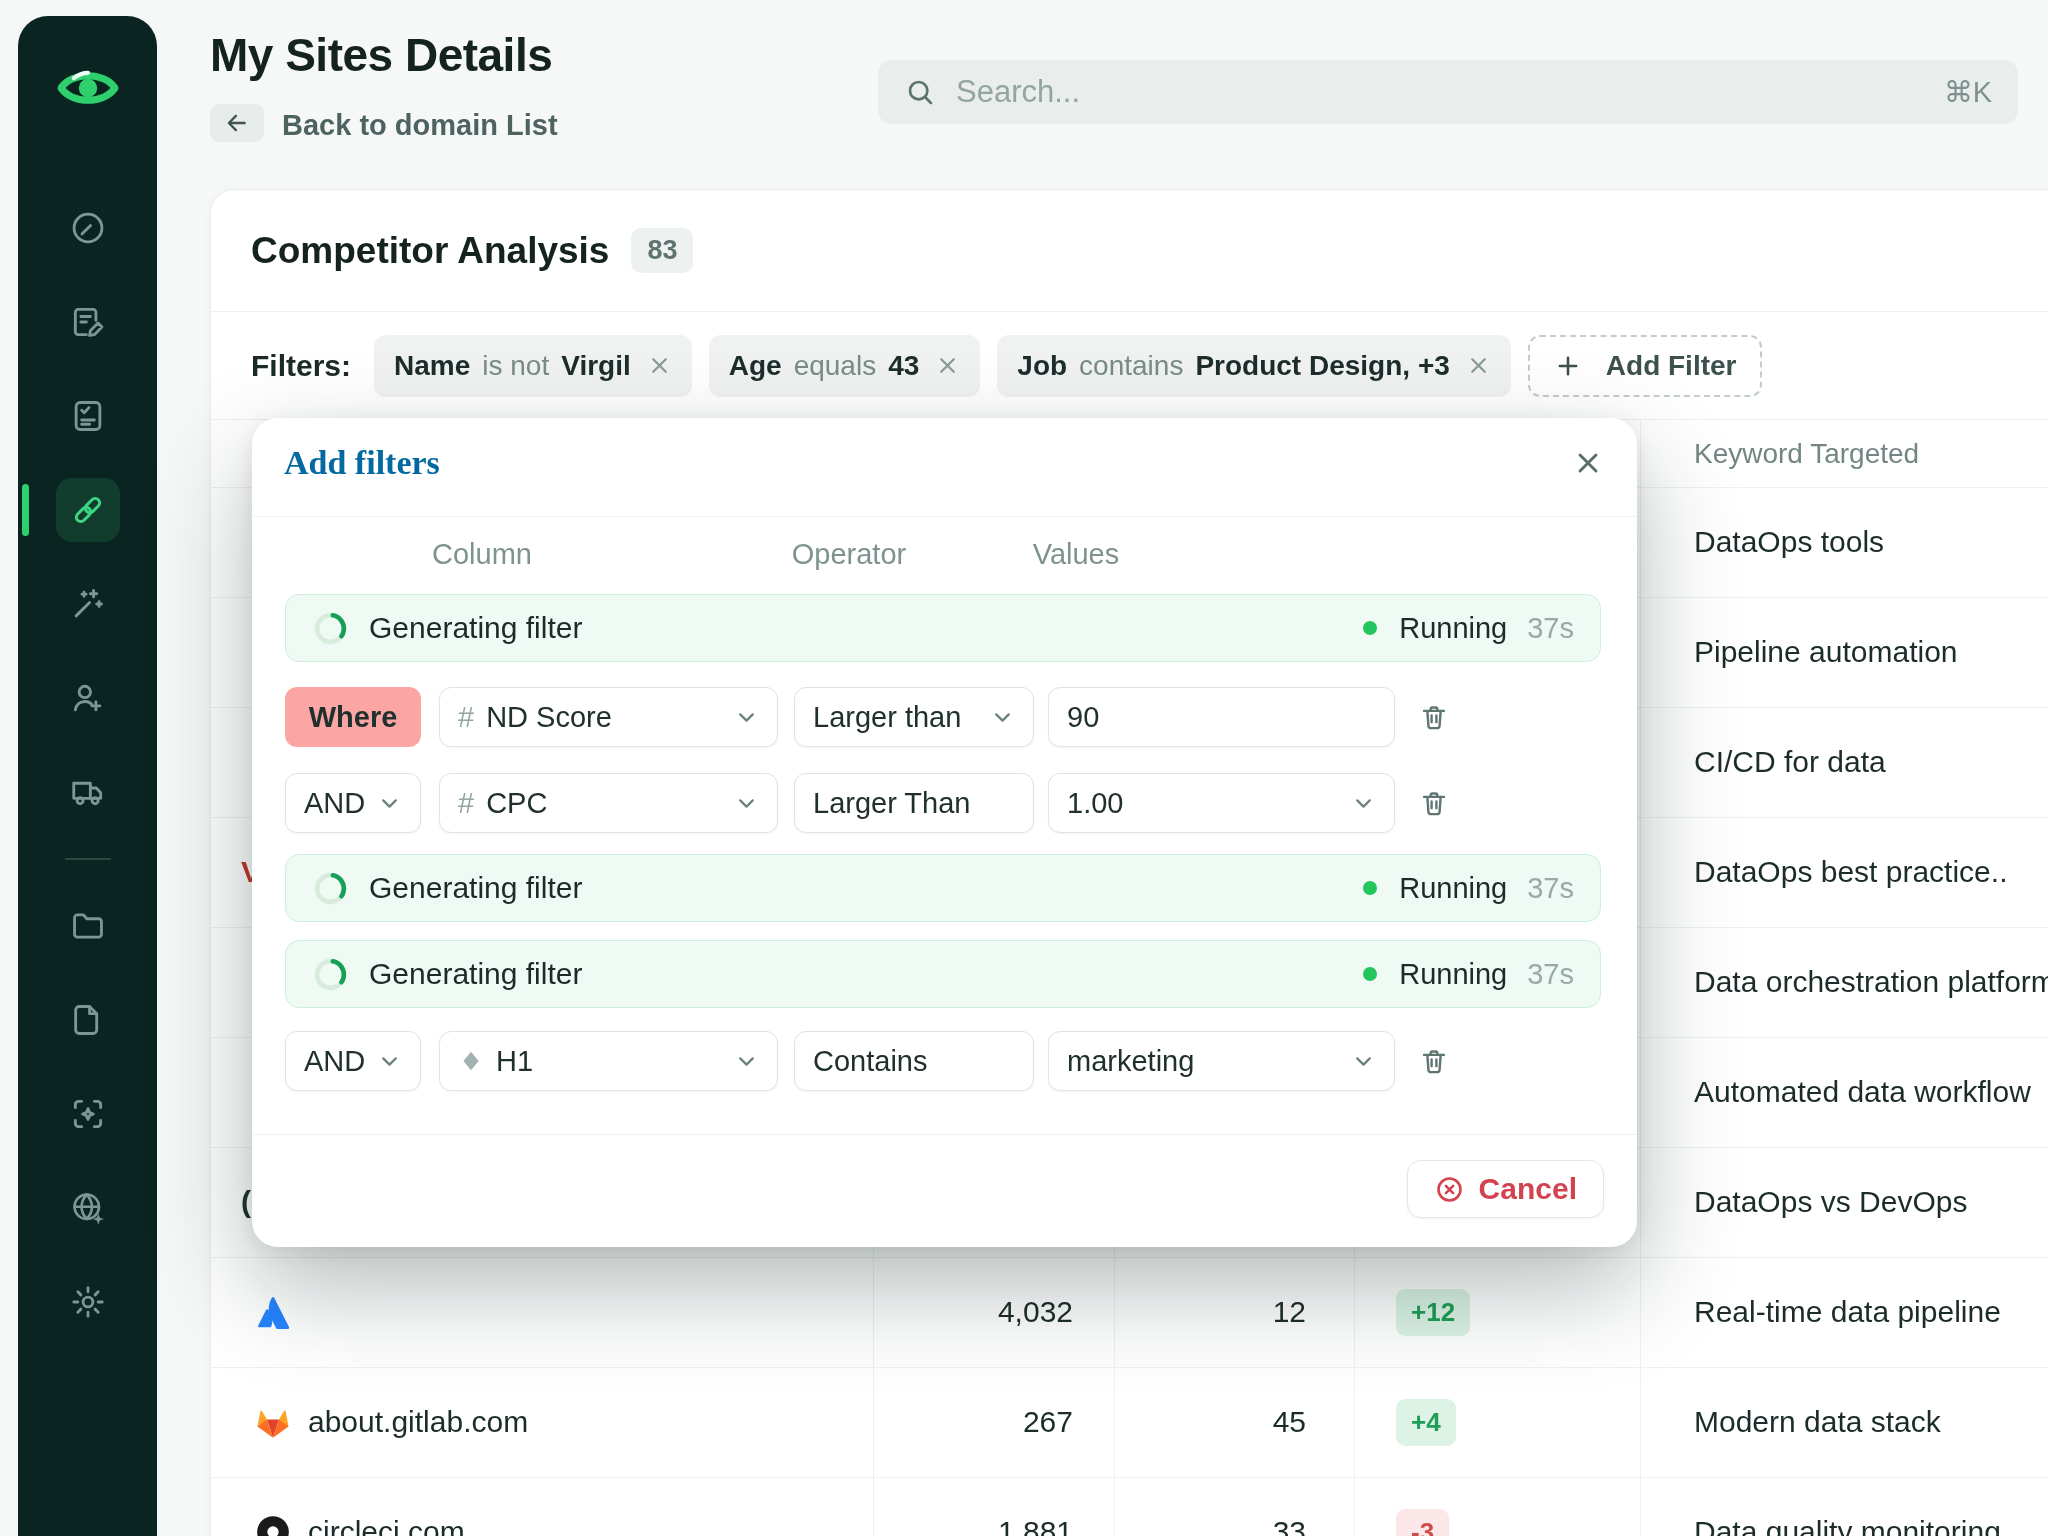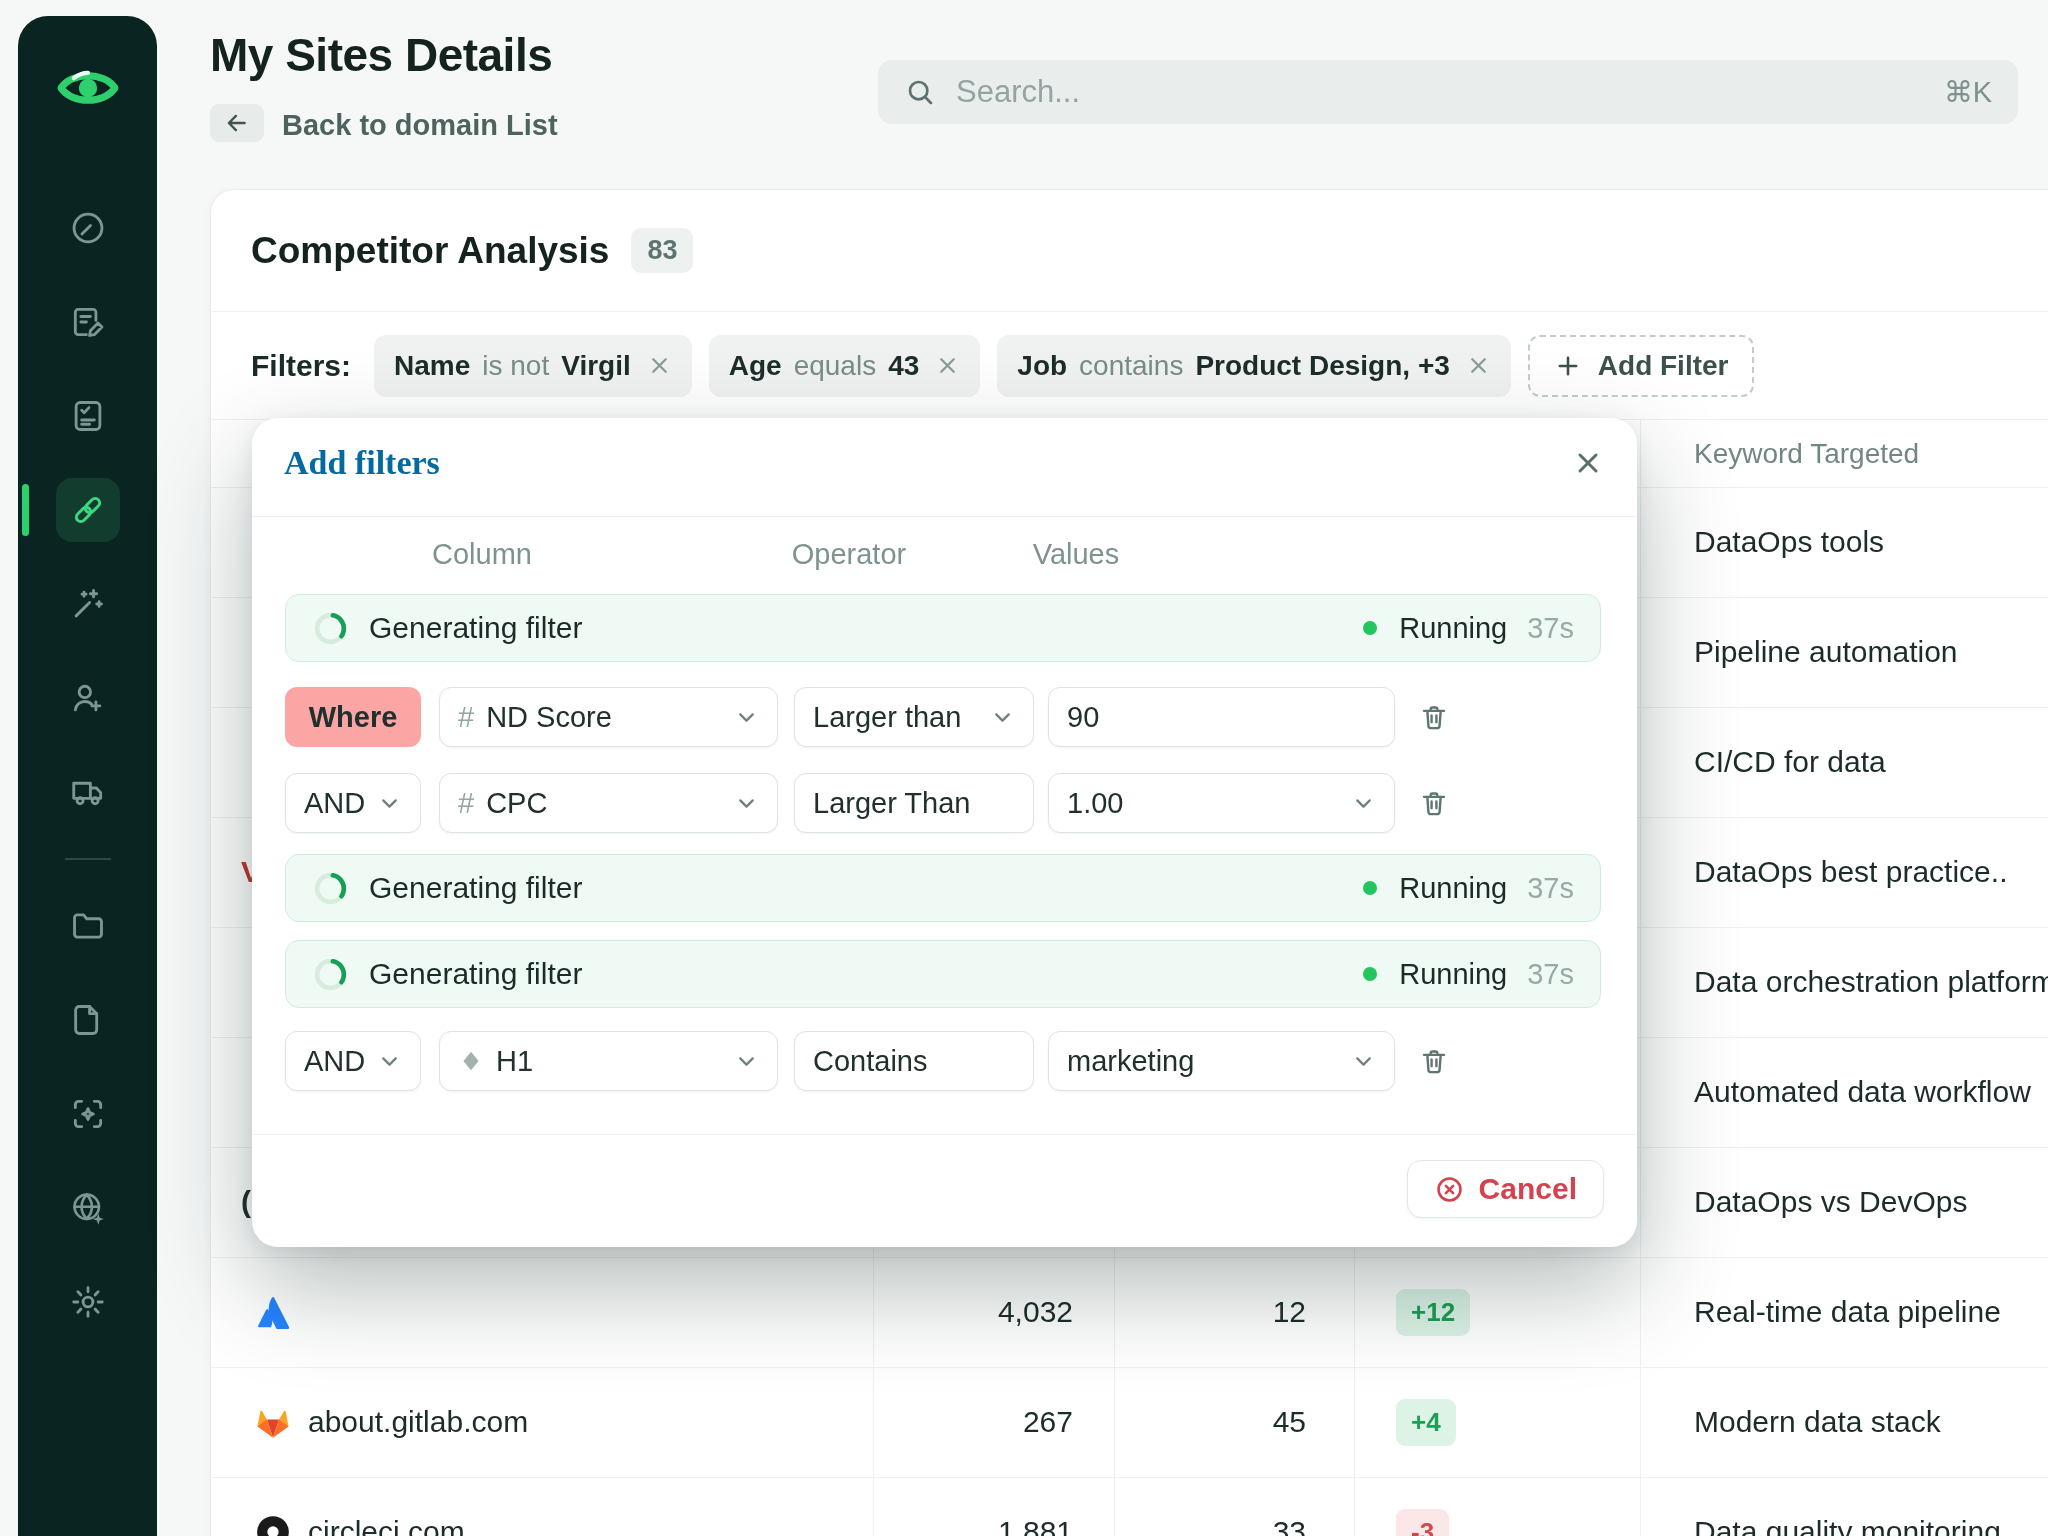--- a/index.html
+++ b/index.html
@@ -37,21 +37,21 @@
   .hline{position:absolute;left:0;right:0;height:1px;background:#edf1f0;}
   .vline{position:absolute;top:229px;bottom:0;width:1px;background:#edf1f0;}
   .filters-row{position:absolute;left:0;top:122px;height:107px;right:0;display:flex;align-items:center;padding-left:40px;gap:17px;}
   .filters-label{font-size:30px;font-weight:700;color:#1b2b28;margin-right:6px;}
   #chips{display:flex;gap:17px;}
   .chip{display:flex;align-items:center;gap:12px;background:#eff2f1;border-radius:12px;padding:0 20px;height:62px;font-size:28px;cursor:pointer;}
   .chip-strong{color:#1d2d2b;font-weight:600;}
   .chip-weak{color:#788c89;}
   .chip-x{color:#8a9c99;display:flex;margin-left:4px;}
   .chip-x svg{width:25px;height:25px;}
-  .add-filter{display:flex;align-items:center;gap:16px;border:2px dashed #c2cdcb;background:transparent;border-radius:12px;height:62px;padding:0 24px;font-size:28px;font-weight:600;color:#3c514d;cursor:pointer;font-family:inherit;}
+  .add-filter{display:flex;align-items:center;gap:24px;border:2px dashed #c2cdcb;background:transparent;border-radius:12px;height:62px;padding:0 24px;font-size:28px;font-weight:600;color:#3c514d;cursor:pointer;font-family:inherit;}
   .add-filter .plus{display:flex;color:#3c514d;}
   .add-filter svg{width:28px;height:28px;}
   .kw-header{position:absolute;left:1483px;top:230px;height:67px;display:flex;align-items:center;font-size:28px;color:#728784;}
 
   
   .t-row{position:absolute;left:0;width:1862px;height:110px;border-bottom:1px solid #edf1f0;cursor:pointer;background:transparent;}
   .cell{position:absolute;top:0;height:100%;display:flex;align-items:center;font-size:30px;color:#1c2c2a;}
   .fav{left:42px;width:40px;justify-content:center;}
   .fav svg{width:40px;height:40px;}
   .dom{left:97px;font-weight:500;}

